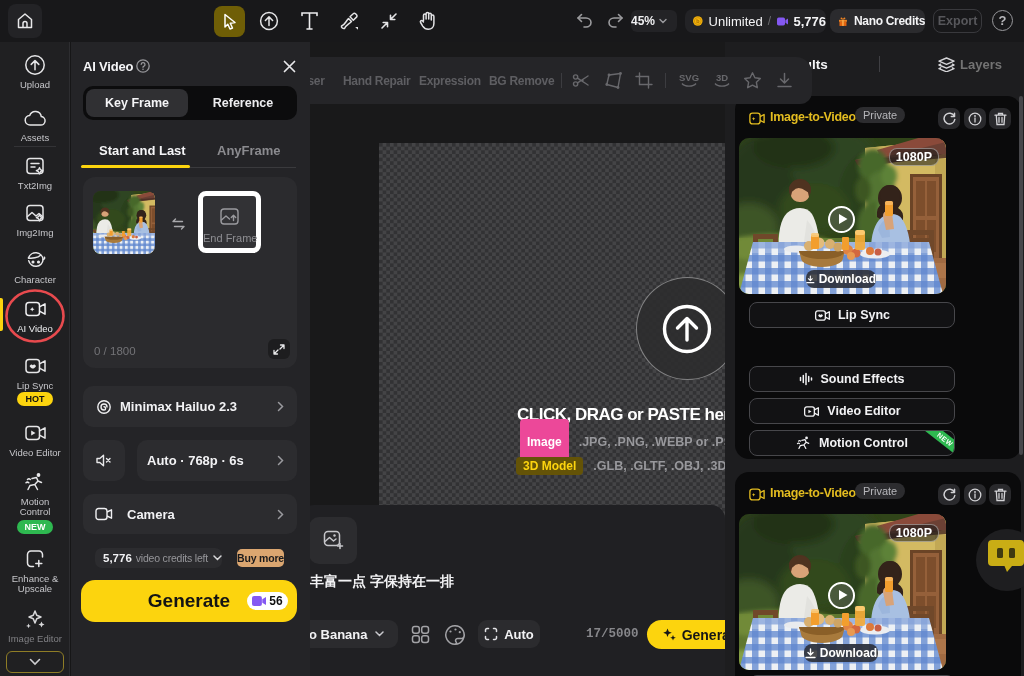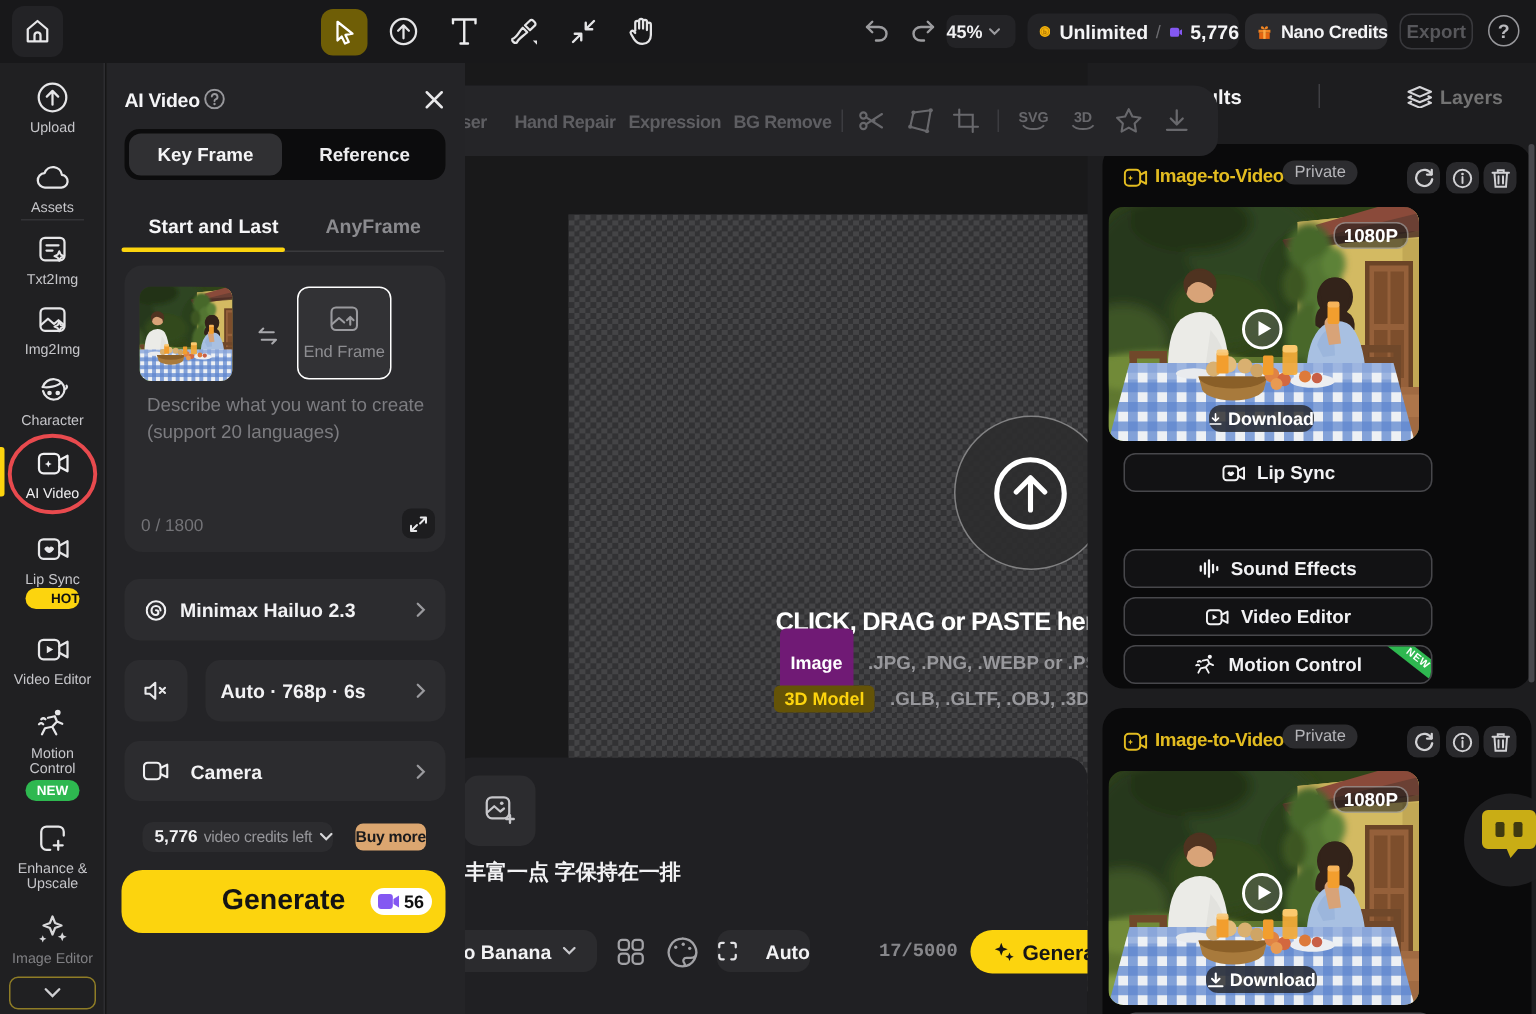--- a/index.html
+++ b/index.html
@@ -42,21 +42,21 @@
 <div class="ab" id="canvas">
   <div id="checker"></div>
 
   <div class="ab" style="left:326px;top:235px;width:103px;height:103px;border-radius:50%;background:rgba(44,44,46,.88);border:1.5px solid rgba(255,255,255,.4)"></div>
   <svg class="ab" style="left:352px;top:262px" width="50" height="50" viewBox="0 0 50 50" fill="none" stroke="#fff" stroke-width="3.4">
     <circle cx="25" cy="25" r="22.5"></circle>
     <path d="M25 36 L25 15 M15.5 24 L25 14.5 L34.5 24" stroke-linecap="round" stroke-linejoin="round"></path>
   </svg>
   <div class="ab" style="left:207px;top:363px;color:#fff;font-size:17px;font-weight:bold;letter-spacing:-.5px">CLICK, DRAG or PASTE here</div>
   <div class="ab flex" style="left:210px;top:390px;width:505px;height:19px">
-    <span style="background:#701a75;color:#fff;font-weight:bold;font-size:12px;border-radius:4px;padding:16px 7px">Image</span>
+    <span style="background:#ec4899;color:#fff;font-weight:bold;font-size:12px;border-radius:4px;padding:16px 7px">Image</span>
     <span style="color:#98989c;font-weight:bold;font-size:12.5px;margin-left:10px">.JPG, .PNG, .WEBP or .PSD</span>
   </div>
   <div class="ab flex" style="left:206px;top:414px;width:505px;height:19px">
     <span style="background:#645307;color:#fcd40e;font-weight:bold;font-size:12px;border-radius:4px;padding:2px 7px">3D Model</span>
     <span style="color:#98989c;font-weight:bold;font-size:12.5px;margin-left:10px">.GLB, .GLTF, .OBJ, .3DS, .DAE or .FBX</span>
   </div>
 </div>
 
 <div class="ab" id="bottombar">
   <div class="ab" style="left:9px;top:12px;width:48px;height:47px;background:#2c2c2f;border-radius:10px">
@@ -79,21 +79,21 @@
         <rect x="11.7" y="2.5" width="6.8" height="6.8" rx="2.2"></rect>
         <rect x="2.5" y="11.7" width="6.8" height="6.8" rx="2.2"></rect>
         <rect x="11.7" y="11.7" width="6.8" height="6.8" rx="2.2"></rect>
       </svg>
   <svg class="ab" style="left:144px;top:119px" width="22" height="22" viewBox="0 0 22 22" fill="none" stroke="#a2a2a6" stroke-width="1.5">
         <path d="M11 1.8 a9.2 9.2 0 1 0 .01 0 M11 1.8 a9.2 9.2 0 0 1 9.2 9.2 c0 2.5-1.7 3.6-3.7 3.6 h-3 c-1.8 0-2.5 2-1.4 3.3 c.8 1 .3 2.3-1.1 2.3" stroke-linecap="round"></path>
         <circle cx="6.5" cy="7.5" r="1.1" fill="#a2a2a6" stroke="none"></circle>
         <circle cx="11.5" cy="5.5" r="1.1" fill="#a2a2a6" stroke="none"></circle>
         <circle cx="15.8" cy="8.2" r="1.1" fill="#a2a2a6" stroke="none"></circle>
       </svg>
-  <div class="ab flex" style="left:178px;top:115px;width:62px;height:28px;background:#2b2b2e;border-radius:9px;justify-content:space-between">
+  <div class="ab flex" style="left:178px;top:115px;width:62px;height:28px;background:#2b2b2e;border-radius:9px;justify-content:center">
     <svg width="14" height="14" viewBox="0 0 14 14" fill="none" stroke="#e2e2e5" stroke-width="1.5" stroke-linecap="round">
           <path d="M1.5 4.5 V3 a1.5 1.5 0 0 1 1.5-1.5 H4.5 M9.5 1.5 H11 a1.5 1.5 0 0 1 1.5 1.5 V4.5 M12.5 9.5 V11 a1.5 1.5 0 0 1-1.5 1.5 H9.5 M4.5 12.5 H3 a1.5 1.5 0 0 1-1.5-1.5 V9.5"></path>
         </svg>
     <span style="color:#f2f2f4;font-size:13px;font-weight:bold;margin-left:6px">Auto</span>
   </div>
   <div class="ab" style="left:286px;top:122px;color:#87878b;font-size:12.5px;font-weight:bold;font-family:'Liberation Mono',monospace">17/5000</div>
   <div class="ab flex" style="left:347px;top:115px;width:110px;height:29px;background:#fcd40e;border-radius:15px;justify-content:center">
     <svg width="15" height="15" viewBox="0 0 15 15" fill="#161616">
           <path d="M5.5 1.5 l1.2 3.1 3.1 1.2 -3.1 1.2 -1.2 3.1 -1.2-3.1 -3.1-1.2 3.1-1.2 Z"></path>
           <path d="M11 8 l.8 2 2 .8 -2 .8 -.8 2 -.8-2 -2-.8 2-.8 Z"></path>
@@ -303,29 +303,28 @@
 
   <div class="ab" style="left:12px;top:135px;width:214px;height:191px;background:#2b2b2e;border-radius:12px">
     <div class="ab" style="left:10px;top:14px;width:62px;height:63px;border-radius:8px;overflow:hidden">
       <svg width="62" height="63" viewBox="30 0 156 156" preserveAspectRatio="xMidYMid slice">
             <use href="#picnic"></use>
           </svg>
     </div>
     <svg class="ab" style="left:89px;top:41px" width="13" height="12" viewBox="0 0 13 12" fill="none" stroke="#a8a8ac" stroke-width="1.4" stroke-linecap="round" stroke-linejoin="round">
           <path d="M3.5 1 L1 3.5 H10.5 M9.5 11 L12 8.5 H2.5"></path>
         </svg>
-    <div class="ab" style="left:115px;top:14px;width:63px;height:62px;background:#323235;border:1px solid #ffffff;border-radius:8px;text-align:center">
+    <div class="ab" style="left:115px;top:14px;width:63px;height:62px;background:#323235;border:5px solid #ffffff;border-radius:8px;text-align:center">
       <svg style="margin-top:12px" width="19" height="17" viewBox="0 0 19 17" fill="none" stroke="#9a9a9e" stroke-width="1.4" stroke-linecap="round" stroke-linejoin="round">
             <rect x="1" y="1" width="17" height="15" rx="3"></rect>
             <path d="M1.5 12 L6 8 L9.5 11"></path>
             <path d="M13.5 12.5 V7.5 M11.3 9.5 L13.5 7.3 L15.7 9.5"></path>
           </svg>
       <div style="color:#8e8e92;font-size:11px;margin-top:3px">End Frame</div>
     </div>
-    <div class="ab" style="left:15px;top:84px;width:185px;color:#7c7c80;font-size:12.5px;line-height:18px;white-space:normal">Describe what you want to create (support 20 languages)</div>
     <div class="ab" style="left:11px;top:168px;color:#737377;font-size:11.5px">0 / 1800</div>
     <div class="ab" style="left:185px;top:162px;width:22px;height:20px;background:#1d1d1f;border-radius:6px">
       <svg style="margin:5px 0 0 5px" width="12" height="11" viewBox="0 0 12 11" fill="none" stroke="#e8e8ea" stroke-width="1.3" stroke-linecap="round" stroke-linejoin="round">
             <path d="M7.5 1 H11 V4.5 M11 1 L7 5 M4.5 10 H1 V6.5 M1 10 L5 6"></path>
           </svg>
     </div>
   </div>
 
   <div class="ab" style="left:12px;top:344px;width:214px;height:41px;background:#2c2c2f;border-radius:10px">
     <svg class="ab" style="left:14px;top:14px" width="14" height="14" viewBox="0 0 14 14" fill="none" stroke="#f0f0f2" stroke-width="1.4">
@@ -444,21 +443,21 @@
       </svg>
 
   <div class="sb-item" style="top:311px">
     <svg width="23" height="22" viewBox="0 0 23 18" fill="none" stroke="#e6e6e8" stroke-width="1.5" stroke-linecap="round" stroke-linejoin="round" style="margin-top:2px">
           <rect x="2" y="2.5" width="13.5" height="13" rx="3"></rect>
           <path d="M15.5 6.8 L21 3.8 V14.2 L15.5 11.2"></path>
           <path d="M5.5 9 c1.2-2 2.4-2 3.3-.8 c.9-1.2 2.1-1.2 3.3.8 c-1.2 2-2.4 2.6-3.3 2.6 c-.9 0-2.1-.6-3.3-2.6 Z" fill="#e6e6e8" stroke="none"></path>
         </svg>
     <span class="sb-label">Lip Sync</span>
   </div>
-  <div class="ab" style="left:17px;top:350px;width:36px;height:14px;background:#fcd40e;border-radius:7px;color:#111;font-size:9px;font-weight:bold;text-align:right;line-height:14px">HOT</div>
+  <div class="ab" style="left:17px;top:350px;width:36px;height:14px;background:#fcd40e;border-radius:7px;color:#111;font-size:9px;font-weight:bold;text-align:center;line-height:14px">HOT</div>
 
   <div class="sb-item" style="top:378px">
     <svg width="23" height="22" viewBox="0 0 23 18" fill="none" stroke="#e6e6e8" stroke-width="1.5" stroke-linecap="round" stroke-linejoin="round" style="margin-top:2px">
           <rect x="2" y="2.5" width="13.5" height="13" rx="3"></rect>
           <path d="M15.5 6.8 L21 3.8 V14.2 L15.5 11.2"></path>
           <path d="M7.2 6.5 L11.5 9 L7.2 11.5 Z" fill="#e6e6e8" stroke="none"></path>
         </svg>
     <span class="sb-label">Video Editor</span>
   </div>
 
@@ -548,21 +547,21 @@
           <path d="M1 1.5 L4 4.5 L7 1.5"></path>
         </svg>
   </div>
 
   <div class="ab tbtn flex" style="left:685px;top:9px;width:141px;height:24px">
     <svg style="margin-left:8px" width="16" height="16" viewBox="0 0 16 16">
           <circle cx="8" cy="8" r="8" fill="#f6b40b"></circle>
           <circle cx="8" cy="8" r="5.7" fill="none" stroke="#c78c08" stroke-width="1.3"></circle>
           <text x="8" y="11.4" text-anchor="middle" font-size="9" font-weight="bold" fill="#a36e05" font-family="Liberation Sans">b</text>
         </svg>
-    <span style="color:#f4f4f6;font-size:13px;font-weight:bold;margin-left:6px">Unlimited</span>
+    <span style="color:#f4f4f6;font-size:13px;font-weight:normal;margin-left:6px">Unlimited</span>
     <span style="color:#6c6c70;font-size:12px;margin-left:5px">/</span>
     <svg style="margin-left:6px" width="19" height="13" viewBox="0 0 17 12">
           <rect x="0" y="0" width="12" height="12" rx="2.5" fill="#8458f2"></rect>
           <path d="M12.5 4 L17 1.2 V10.8 L12.5 8 Z" fill="#8458f2"></path>
         </svg>
     <span style="color:#f4f4f6;font-size:13px;font-weight:bold;margin-left:5px">5,776</span>
   </div>
 
   <div class="ab flex" style="left:830px;top:9px;width:95px;height:24px;background:#2b2b2e;border-radius:8px">
     <svg style="margin-left:8px" width="15" height="15" viewBox="0 0 15 15">

